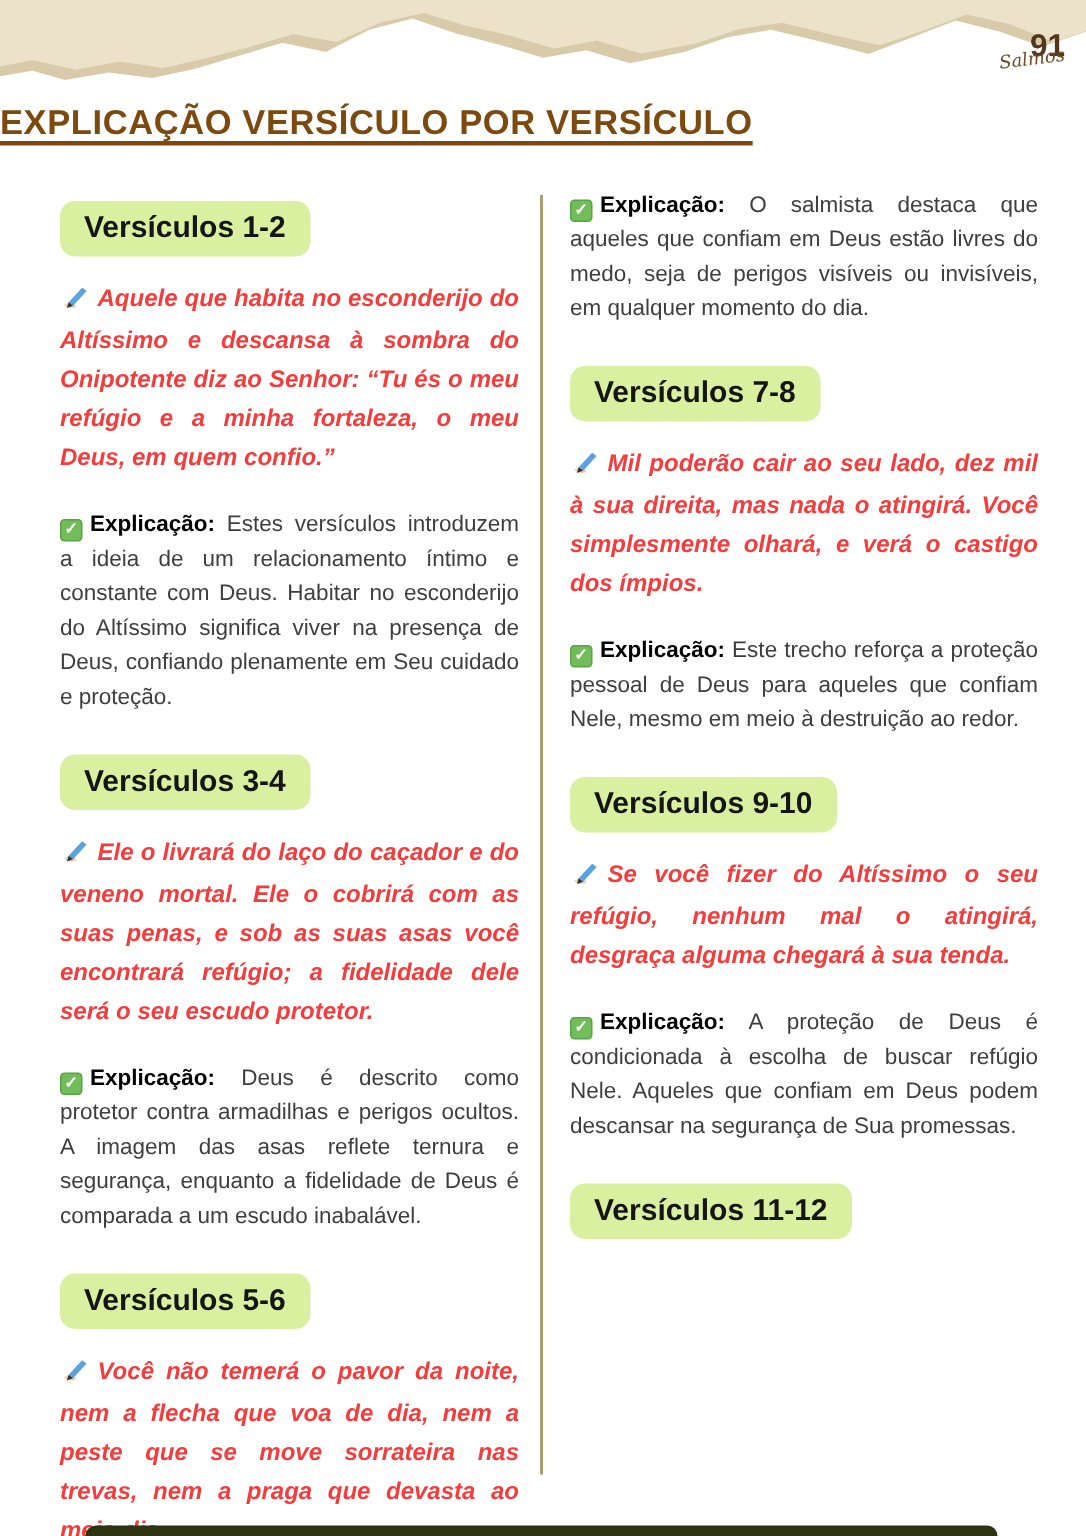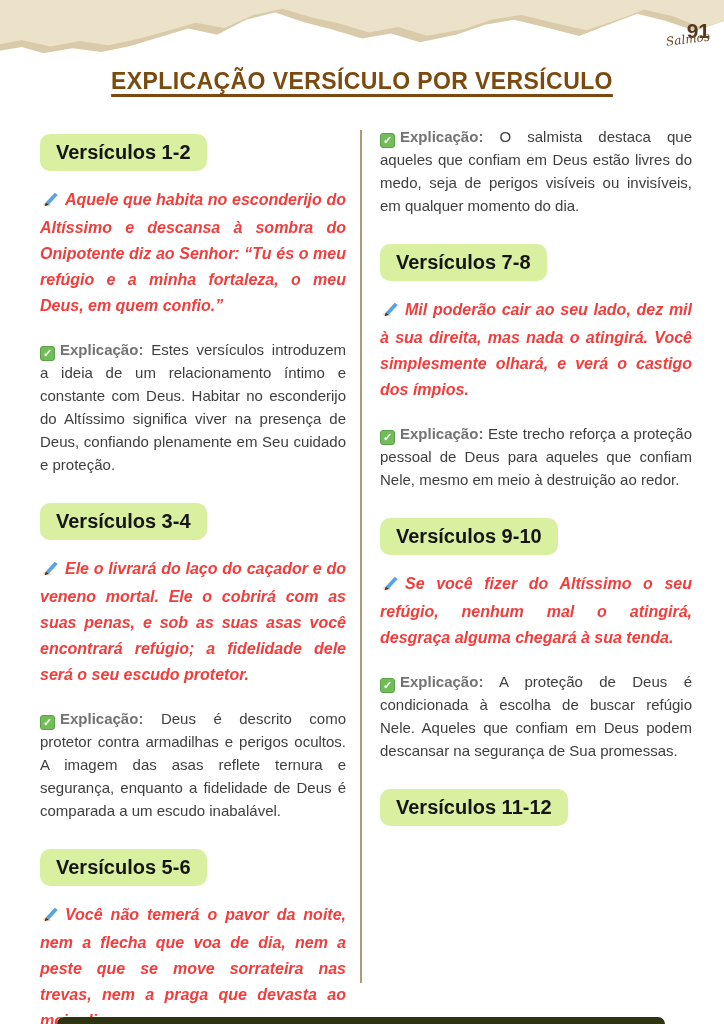--- a/index.html
+++ b/index.html
@@ -34,21 +34,21 @@
     clip-path:polygon(0 0,100% 0,100% 38%,97% 52%,93% 30%,89% 18%,85% 38%,81% 56%,77% 44%,72% 28%,68% 36%,64% 54%,59% 66%,55% 50%,51% 60%,47% 44%,43% 32%,39% 16%,35% 28%,31% 52%,27% 42%,23% 58%,19% 72%,15% 84%,11% 76%,7% 86%,3% 74%,0 82%);
   }
   
   .logo{position:absolute;top:20px;right:14px;width:58px;text-align:right;line-height:1;}
   .logo-num{font-weight:bold;font-size:21px;color:#53361b;letter-spacing:0;}
   .logo-script{
     font-family:"DejaVu Serif",serif;font-style:italic;
     font-size:12px;color:#6d4b26;margin-top:-7px;transform:rotate(-7deg);
   }
   
-  .title-wrap{position:absolute;top:68px;left:0;width:724px;text-align:center;}
+  .title-wrap{position:absolute;top:68px;left:0;width:724px;}
   h1.page-title{
     display:inline-block;
     font-size:23px;font-weight:bold;letter-spacing:.4px;
     color:var(--accent_brown);
     text-decoration:underline;
     text-decoration-thickness:2.5px;
     text-underline-offset:5px;
   }
   
   .content{position:absolute;top:126px;left:40px;width:652px;display:flex;}
@@ -68,21 +68,21 @@
   .quote{
     color:var(--quote_red);font-weight:bold;font-style:italic;
     font-size:16px;line-height:1.63;text-align:justify;
     margin:0 0 20px;
   }
   .pen-icon{display:inline-block;vertical-align:-2px;margin-right:6px;}
   .expl{
     color:var(--text_dark);font-size:15px;line-height:1.53;
     text-align:justify;margin:0 0 26px;
   }
-  .expl-label{color:#737373;}
+  .expl-label{color:#000000;}
   .check-icon{
     display:inline-block;width:15px;height:15px;
     background:var(--check_green);border:1px solid #58a344;border-radius:3px;
     color:#fff;font-size:11px;font-weight:bold;line-height:13px;text-align:center;
     vertical-align:-2px;margin-right:5px;
   }
   
   .footer-bar{
     position:absolute;bottom:0;left:57px;width:608px;height:7px;
     background:var(--footer_olive);border-radius:8px 8px 0 0;

